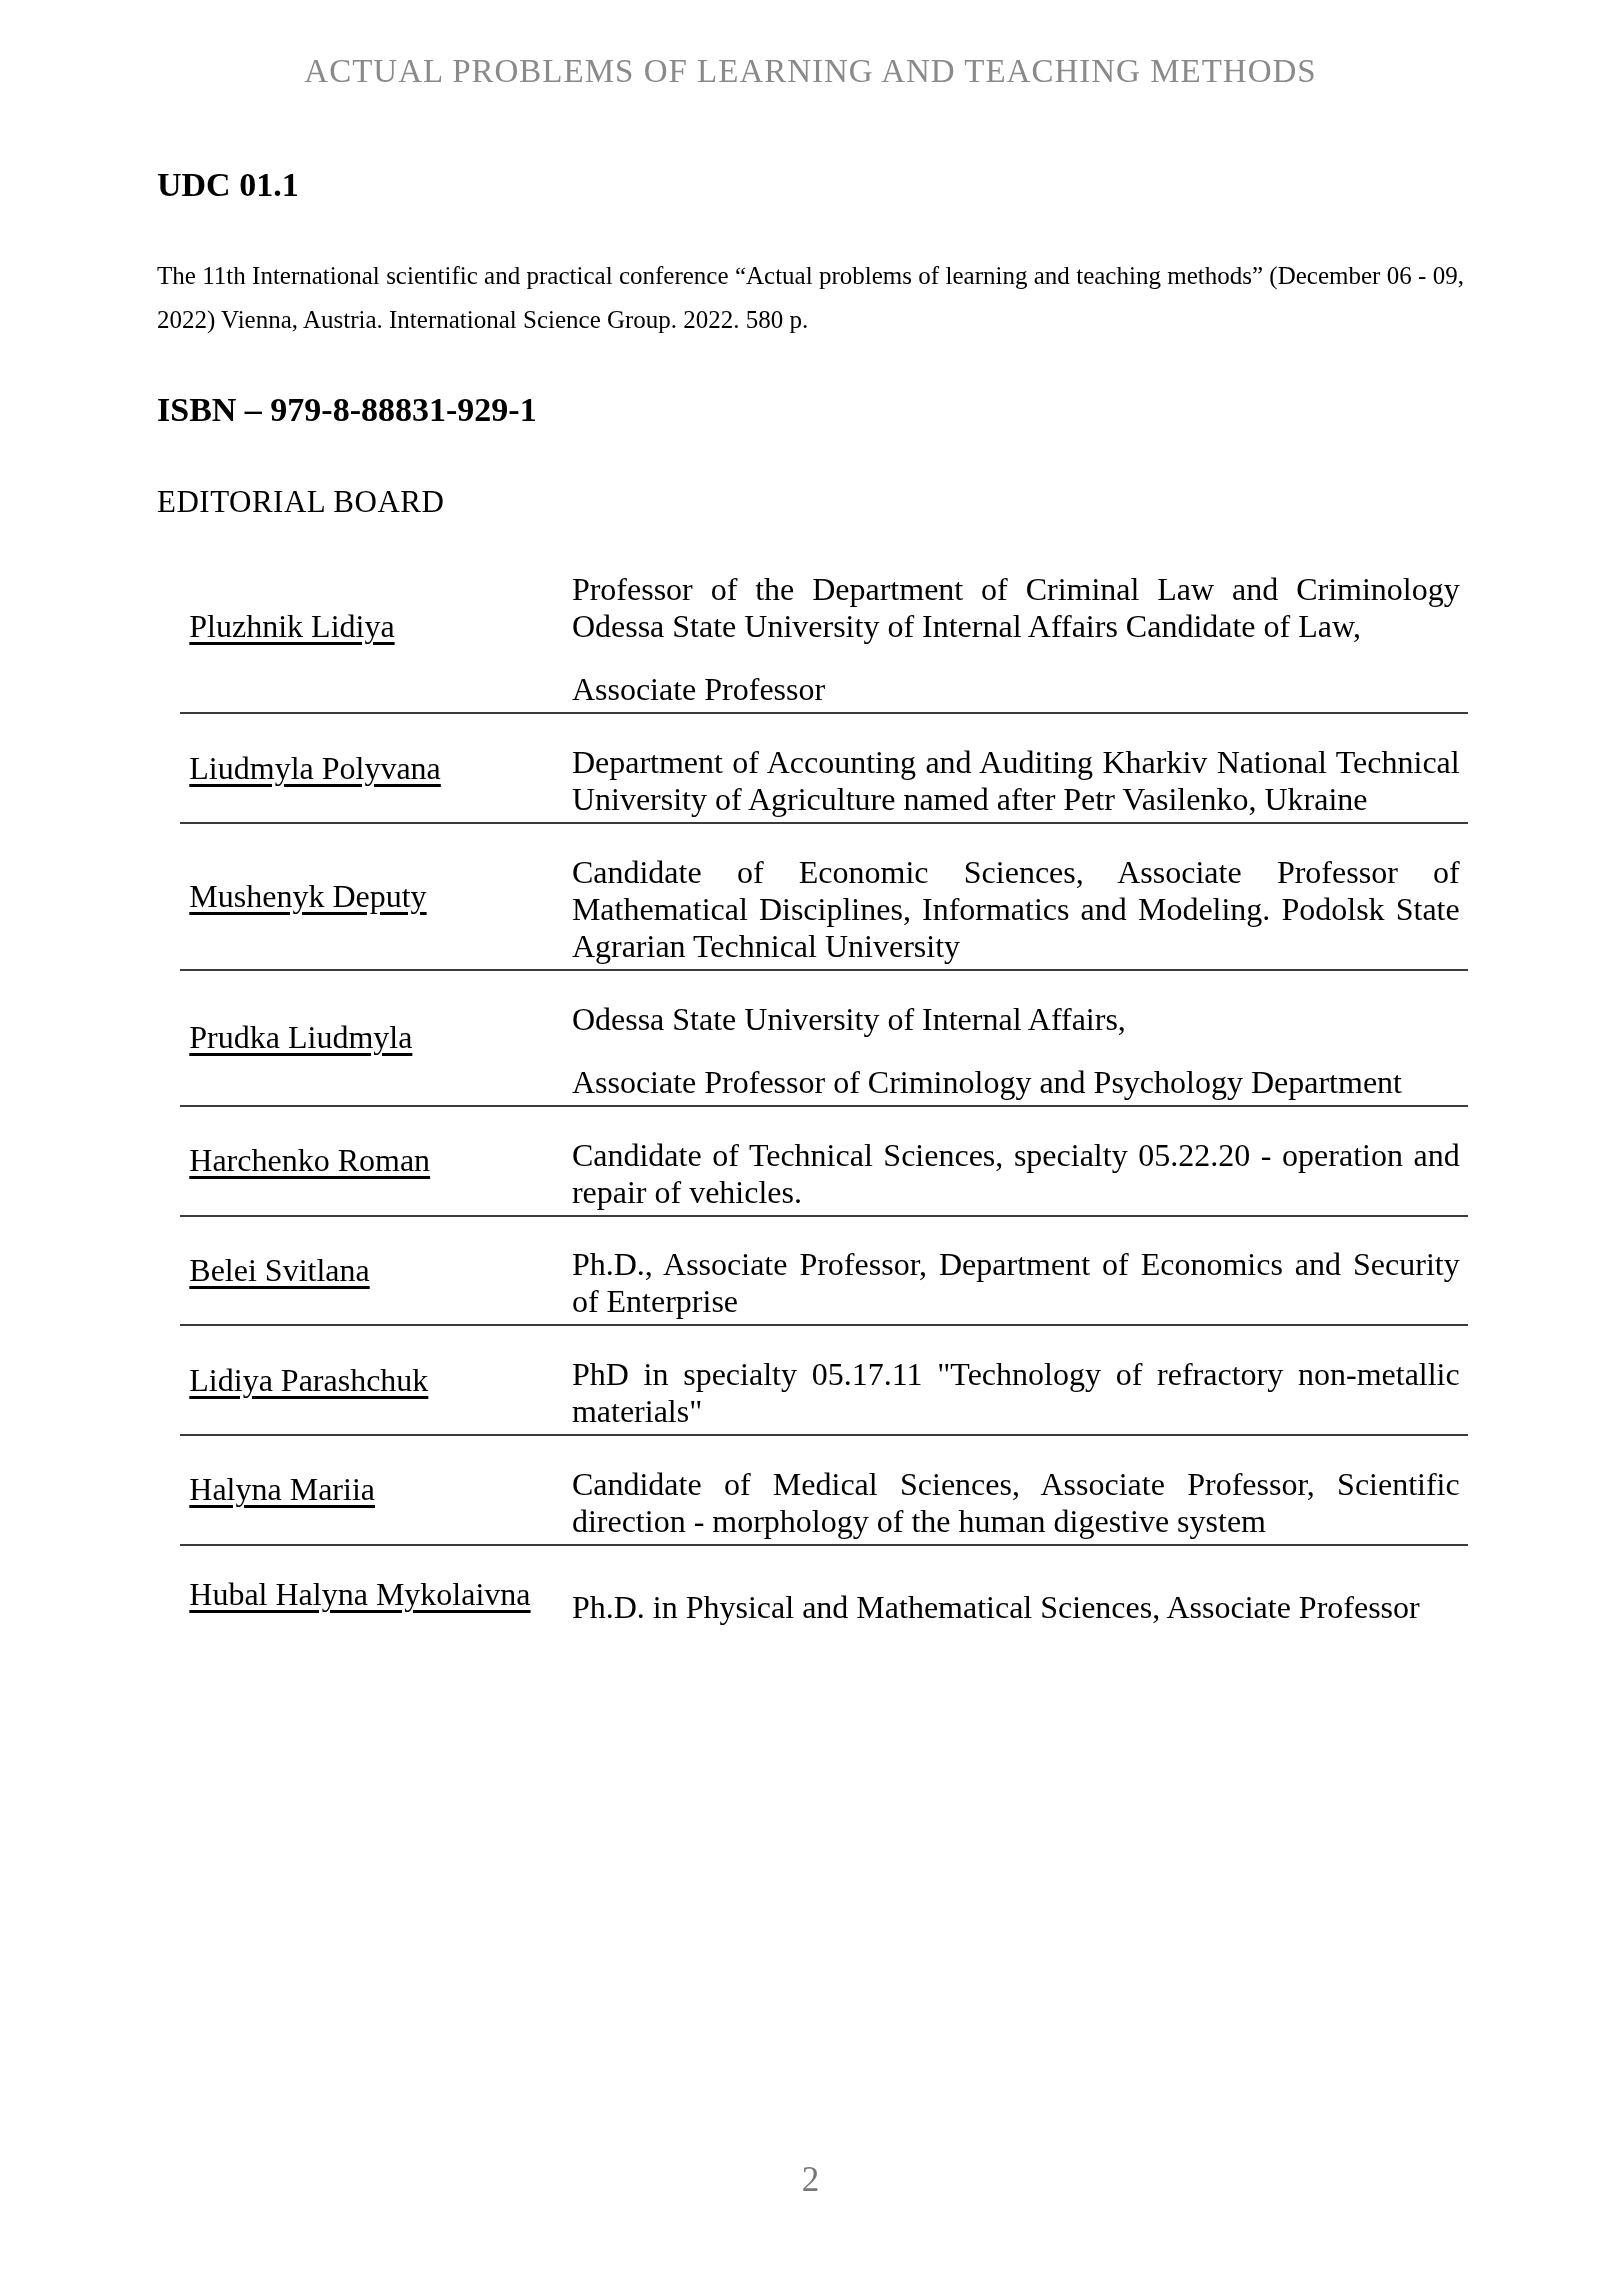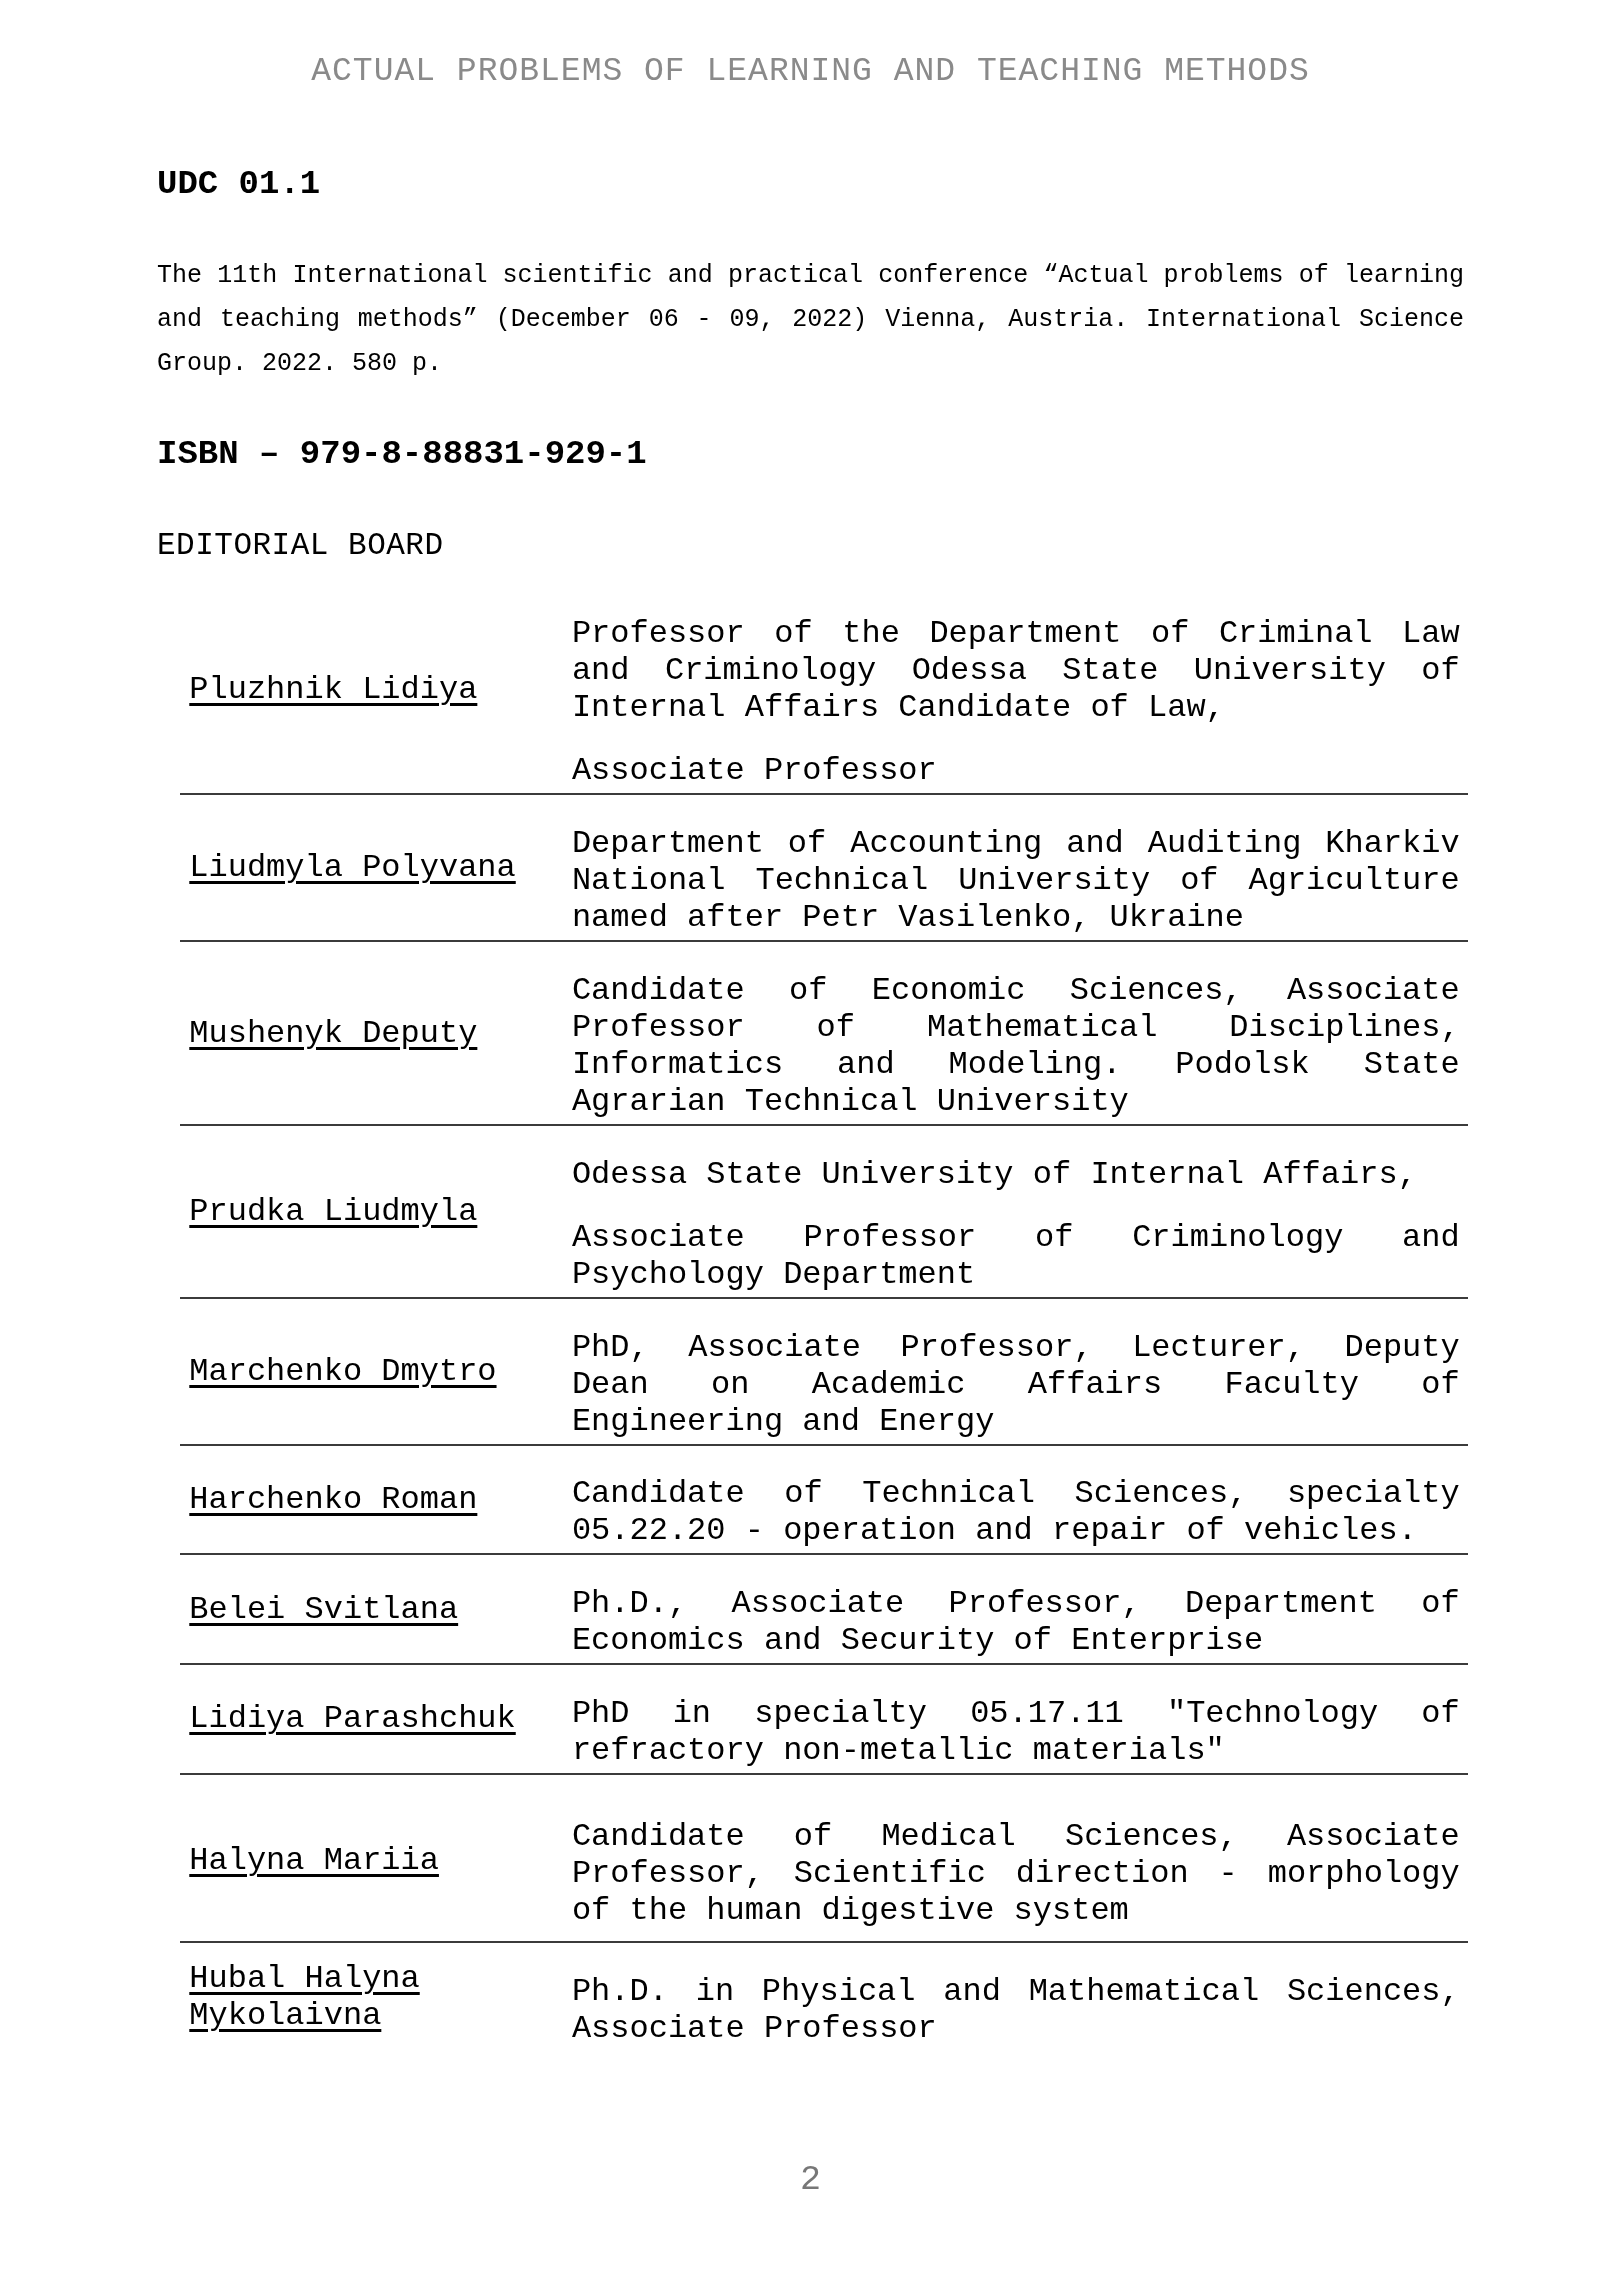--- a/index.html
+++ b/index.html
@@ -6,21 +6,21 @@
     margin: 0;
     padding: 0;
     background: #ffffff;
   }
   .page {
     position: relative;
     width: 1621px;
     height: 2293px;
     background: #ffffff;
     overflow: hidden;
-    font-family: Liberation Mono, monospace;
+    font-family: Liberation Serif, serif;
     color: #000000;
     box-sizing: border-box;
     padding: 54px 157px 0 157px;
     border-radius: 10px;
   }
   .running-header {
     text-align: center;
     font-size: 33px;
     line-height: 35px;
     color: #8a8a8a;
@@ -139,26 +139,20 @@
           </td>
         </tr>
         <tr>
           <td class="name-cell"><span class="editor-name">Prudka Liudmyla</span></td>
           <td class="desc-cell">
             <div class="desc-para">Odessa State University of Internal Affairs,</div>
             <div class="desc-para">Associate Professor of Criminology and Psychology Department</div>
           </td>
         </tr>
         <tr>
-          <td class="name-cell"><span class="editor-name">Marchenko Dmytro</span></td>
-          <td class="desc-cell">
-            <div class="desc-para">PhD, Associate Professor, Lecturer, Deputy Dean on Academic Affairs Faculty of Engineering and Energy</div>
-          </td>
-        </tr>
-        <tr>
           <td class="name-cell"><span class="editor-name">Harchenko Roman</span></td>
           <td class="desc-cell">
             <div class="desc-para">Candidate of Technical Sciences, specialty 05.22.20 - operation and repair of vehicles.</div>
           </td>
         </tr>
         <tr>
           <td class="name-cell"><span class="editor-name">Belei Svitlana</span></td>
           <td class="desc-cell">
             <div class="desc-para">Ph.D., Associate Professor, Department of Economics and Security of Enterprise</div>
           </td>

